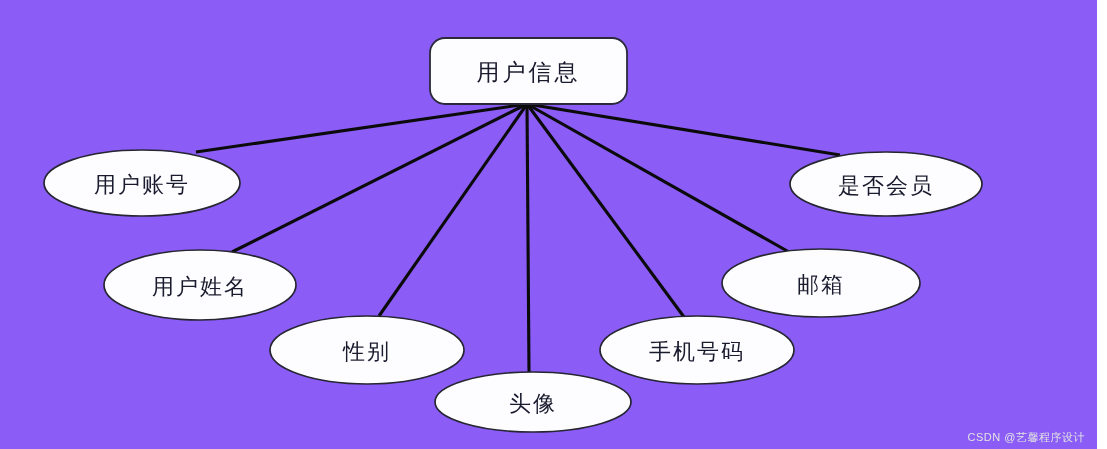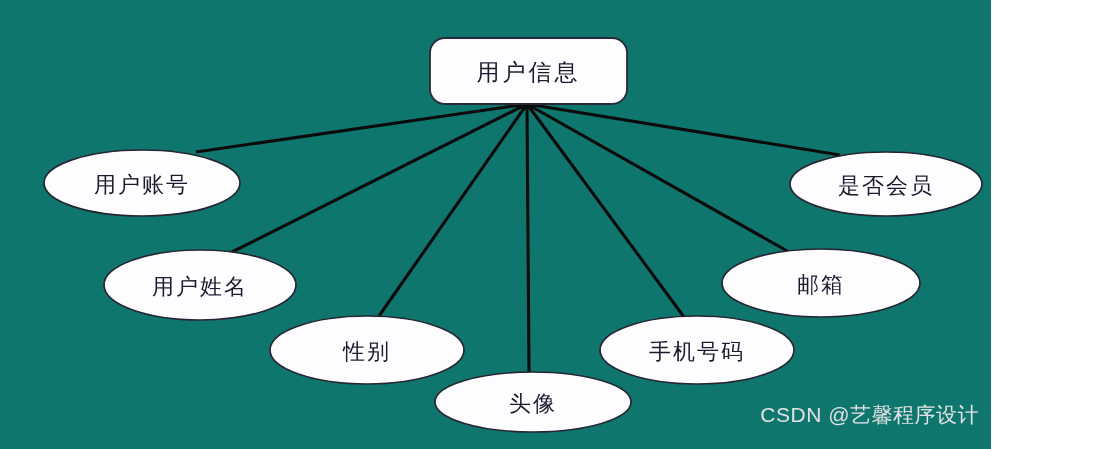--- a/index.html
+++ b/index.html
@@ -5,23 +5,23 @@
   html, body {
     margin: 0;
     padding: 0;
     background: #ffffff;
   }
   body {
     font-family: "Liberation Serif", "DejaVu Serif", serif;
   }
   #canvas {
     position: relative;
-    width: 991px;
+    width: 1097px;
     height: 449px;
-    background: #0f766e;
+    background: #8b5cf6;
     overflow: hidden;
   }
   #diagram-svg {
     position: absolute;
     left: 0;
     top: 0;
     width: 1107px;
     height: 449px;
   }
   .node-label {
@@ -48,24 +48,24 @@
     stroke-width: 1.7;
   }
   .entity-box {
     fill: #fdfdff;
     stroke: #2a2a3a;
     stroke-width: 1.8;
   }
   .watermark {
     position: absolute;
     right: 12px;
-    bottom: 20px;
+    bottom: 4px;
     color: #e2e2e4;
     font-family: "Liberation Sans", "DejaVu Sans", sans-serif;
-    font-size: 21px;
+    font-size: 11px;
     letter-spacing: 0.5px;
     white-space: nowrap;
     user-select: none;
     margin-top: 12px;
   }
 </style>
 </head>
 <body>
 
 <div id="canvas">

